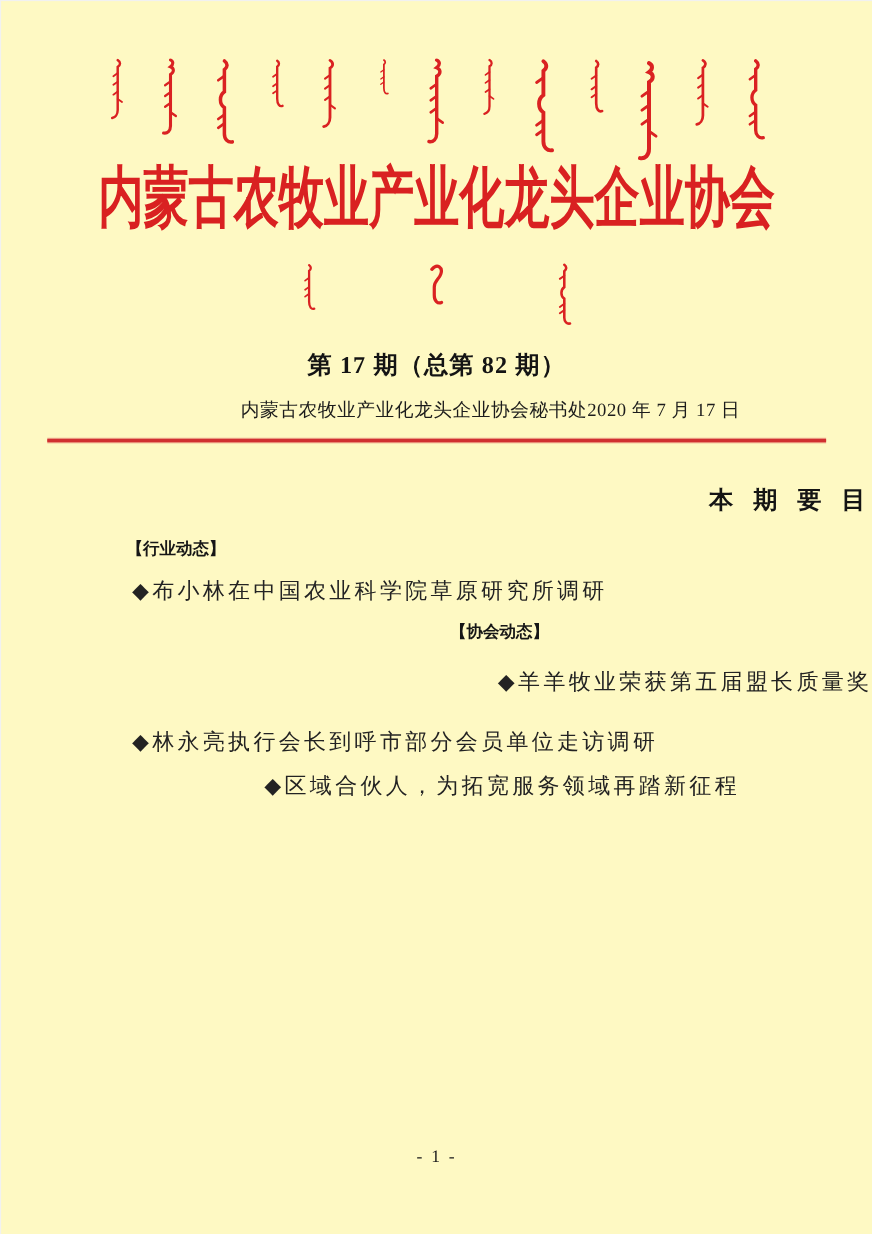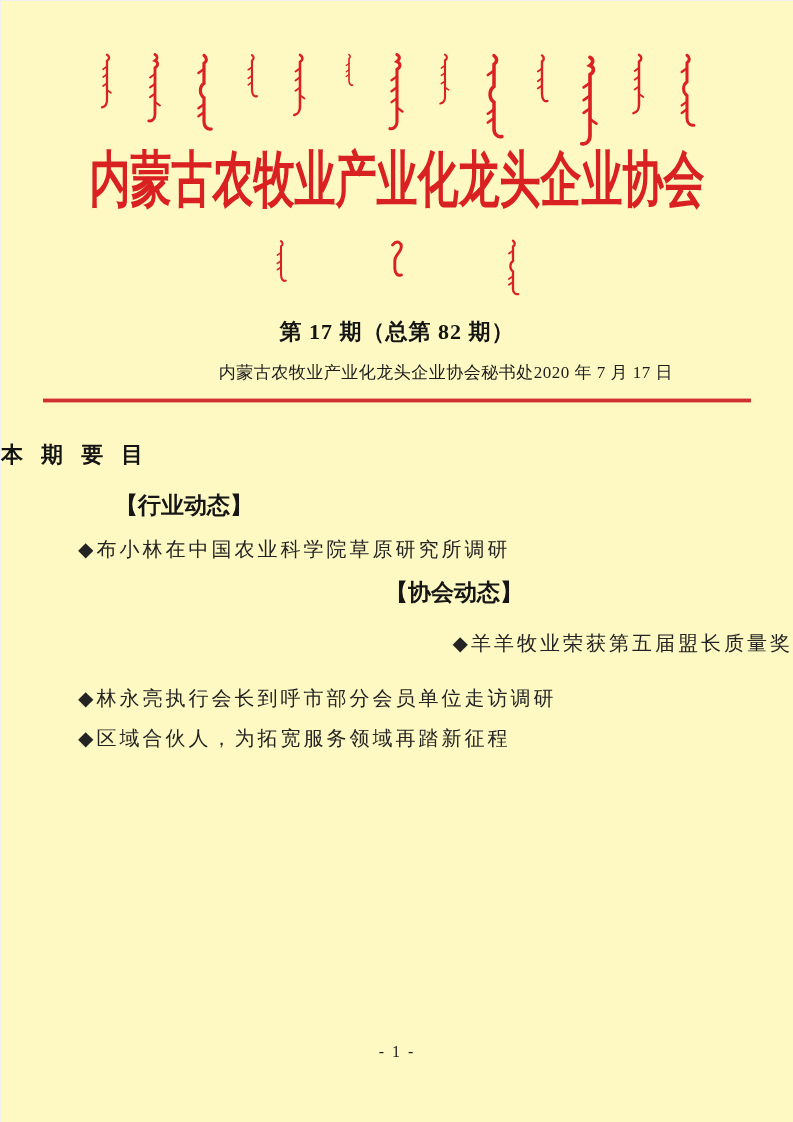--- a/index.html
+++ b/index.html
@@ -65,46 +65,46 @@
   }
   .red-rule {
     margin:15px 42px 0 42px;
     height:3px;
     background:#d03030;
     box-shadow:0 -1px 0 rgba(222,80,80,.5), 0 1px 0 rgba(222,80,80,.5);
   }
   
   .toc-heading {
     margin-top:38px;
-    text-align:left;
+    text-align:right;
     font-family:"Liberation Sans","DejaVu Sans",sans-serif;
     font-size:22px;
     font-weight:bold;
     color:#141414;
     letter-spacing:6px;
   }
   .section-label {
     margin:20px 0 0 114px;
     font-family:"Liberation Sans","DejaVu Sans",sans-serif;
-    font-size:23px;
+    font-size:15px;
     font-weight:bold;
     color:#161616;
   }
   .section-label.second { margin-top:14px;text-align:center; }
   .toc-item {
-    margin-left:77px;
+    margin-left:119px;
     font-size:20px;
     color:#232323;
     letter-spacing:3px;
     white-space:nowrap;
   }
   .toc-item.i1 { margin-top:15px; }
   .toc-item.i2 { margin-top:22px;text-align:right; }
   .toc-item.i3 { margin-top:28px; }
-  .toc-item.i4 { margin-top:13px; }
+  .toc-item.i4 { margin-top:13px;text-align:center; }
   
   .page-number {
     position:absolute;
     top:1042px; left:0;
     width:100%;
     text-align:center;
     font-size:16px;
     color:#1c1c1c;
     letter-spacing:2px;
   }

